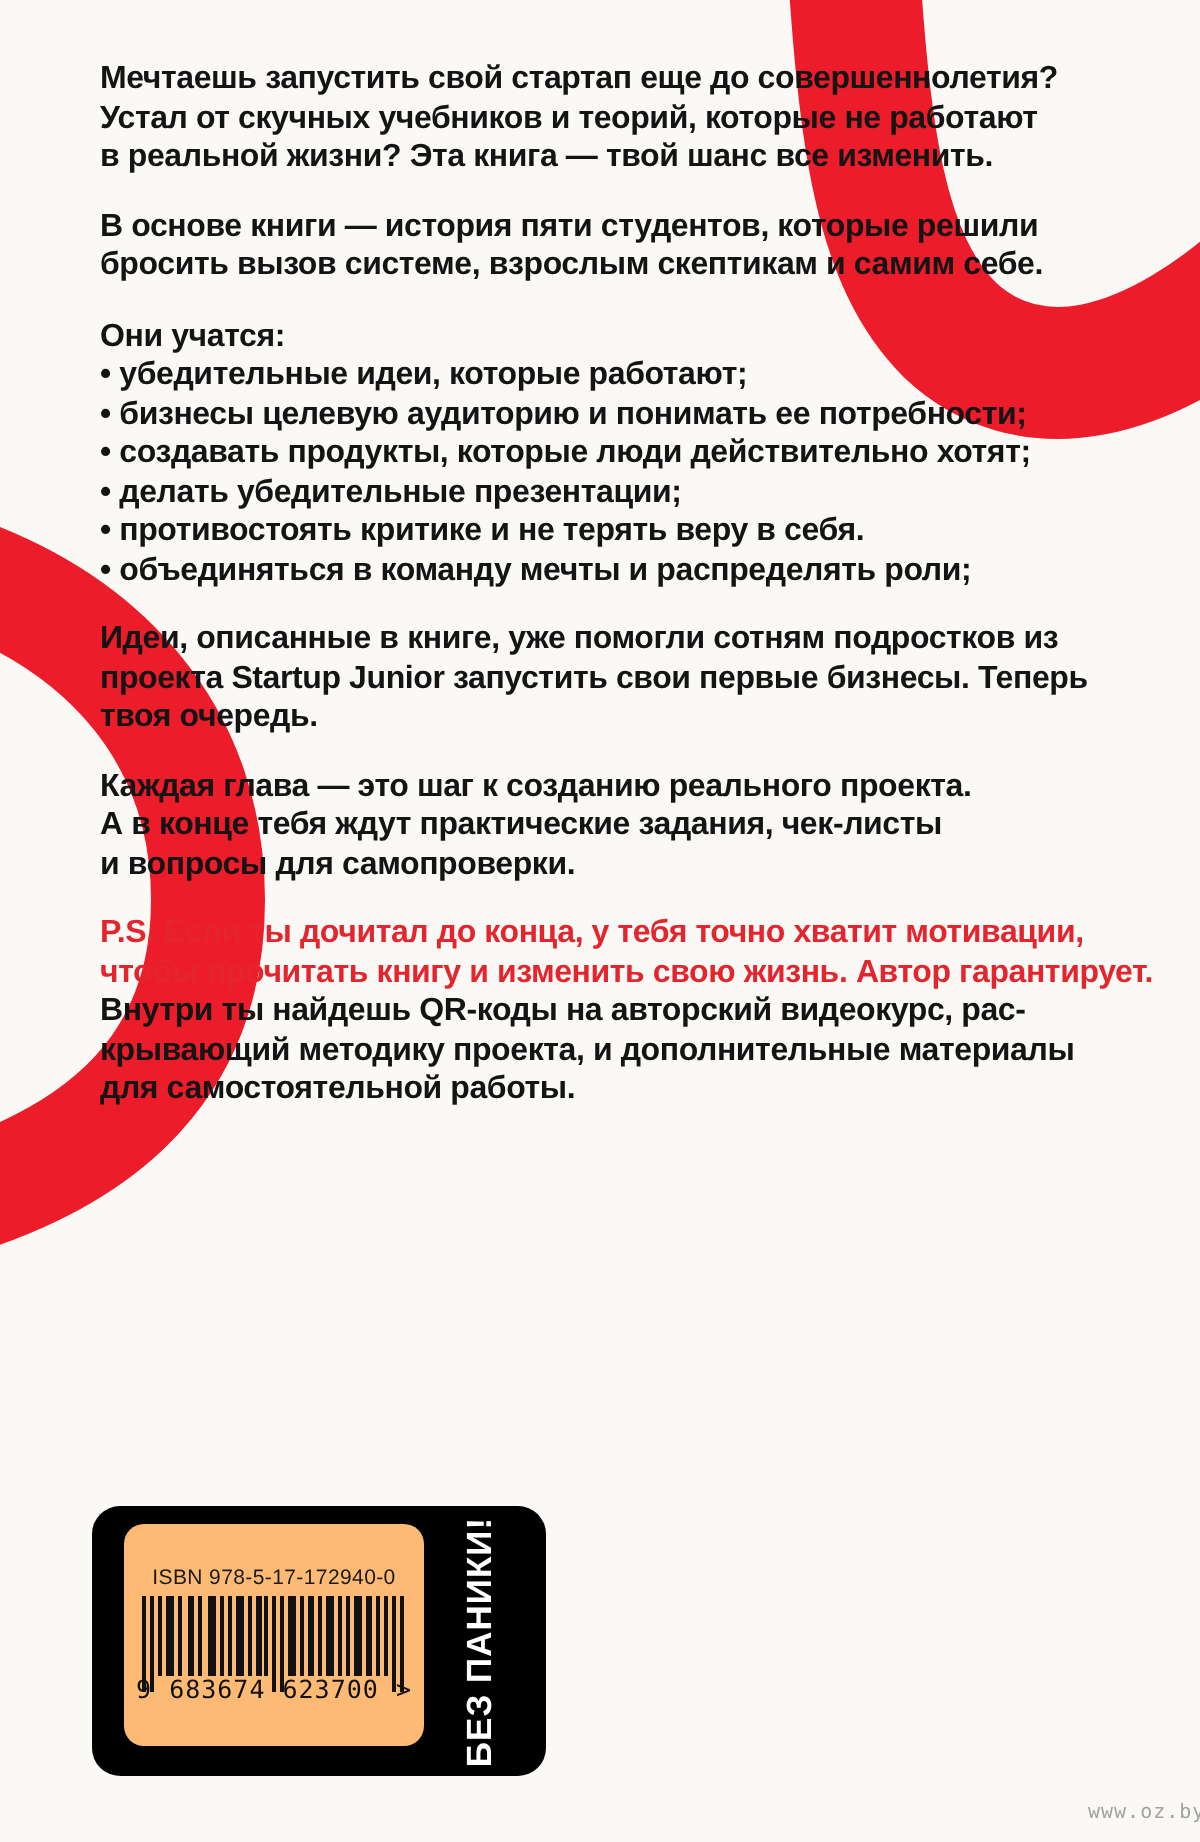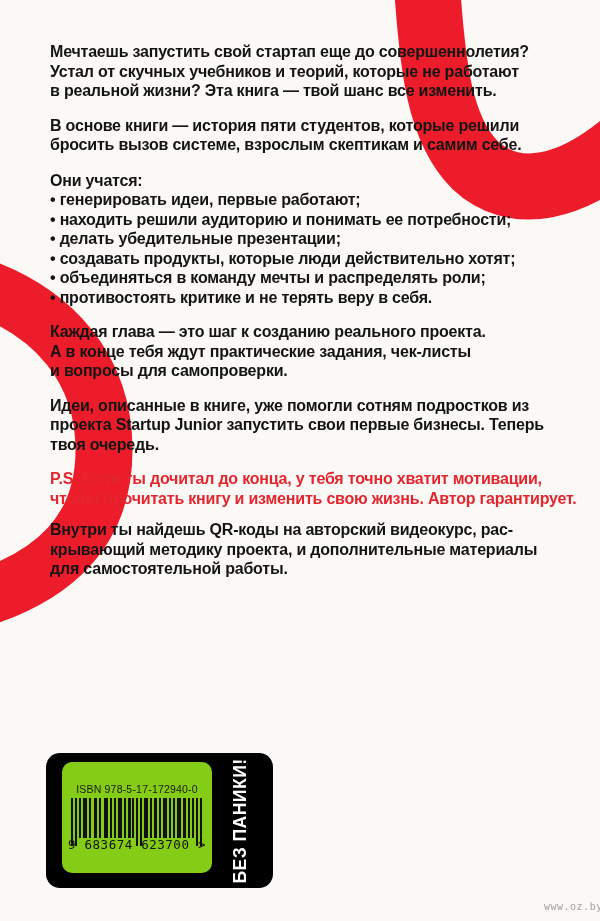--- a/index.html
+++ b/index.html
@@ -18,33 +18,33 @@
     overflow:hidden;
     font-family:"Liberation Sans","DejaVu Sans",sans-serif;
   }
   .ribbons{position:absolute;inset:0;z-index:0;}
   .ribbon{fill:none;stroke:var(--accent-red);}
   .text-col{
     position:absolute;left:50px;top:30px;width:546px;z-index:1;
     color:var(--text);
     font-size:16px;line-height:19.5px;font-weight:700;letter-spacing:-0.2px;
   }
-  .para{white-space:pre-line;margin:12px 0 15px 0;}
+  .para{white-space:pre-line;margin:0 0 15px 0;}
   .para.ps{color:var(--ps-red);margin-bottom:0;}
   .learn-block{margin:16px 0 15px 0;}
   .learn-block ul{list-style:none;}
   .learn-block li{white-space:pre-line;}
   
   .barcode-block{
     position:absolute;left:46px;top:753px;width:227px;height:135px;
     background:#000;border-radius:14px;z-index:2;
   }
   .barcode-panel{
     position:absolute;left:16px;top:9px;width:150px;height:111px;
-    background:#84cc16;border-radius:10px;
+    background:#fdba74;border-radius:10px;
     display:flex;flex-direction:column;align-items:center;
     padding-top:21px;
   }
   .isbn-label{
     font-size:10.5px;font-weight:400;color:#1a1a1a;letter-spacing:0.2px;
     white-space:nowrap;
   }
   .bc-wrap{width:138px;margin-top:3px;}
   .bc-wrap svg{display:block;margin:0 auto;}
   .bc-digits{
@@ -80,35 +80,35 @@
   <div class="text-col">
     <p class="para">Мечтаешь запустить свой стартап еще до совершеннолетия?
 Устал от скучных учебников и теорий, которые не работают
 в реальной жизни? Эта книга — твой шанс все изменить.</p>
     <p class="para">В основе книги — история пяти студентов, которые решили
 бросить вызов системе, взрослым скептикам и самим себе.</p>
 
     <div class="learn-block">
       <div>Они учатся:</div>
       <ul>
-        <li>• генерировать идеи, первые работают;</li>
-        <li>• находить решили аудиторию и понимать ее потребности;</li>
+        <li>• убедительные идеи, которые работают;</li>
+        <li>• бизнесы целевую аудиторию и понимать ее потребности;</li>
+        <li>• создавать продукты, которые люди действительно хотят;</li>
         <li>• делать убедительные презентации;</li>
-        <li>• создавать продукты, которые люди действительно хотят;</li>
+        <li>• противостоять критике и не терять веру в себя.</li>
         <li>• объединяться в команду мечты и распределять роли;</li>
-        <li>• противостоять критике и не терять веру в себя.</li>
       </ul>
     </div>
 
+    <p class="para">Идеи, описанные в книге, уже помогли сотням подростков из
+проекта Startup Junior запустить свои первые бизнесы. Теперь
+твоя очередь.</p>
     <p class="para">Каждая глава — это шаг к созданию реального проекта.
 А в конце тебя ждут практические задания, чек-листы
 и вопросы для самопроверки.</p>
-    <p class="para">Идеи, описанные в книге, уже помогли сотням подростков из
-проекта Startup Junior запустить свои первые бизнесы. Теперь
-твоя очередь.</p>
     <p class="para ps">P.S. Если ты дочитал до конца, у тебя точно хватит мотивации,
 чтобы прочитать книгу и изменить свою жизнь. Автор гарантирует.</p>
     <p class="para">Внутри ты найдешь QR-коды на авторский видеокурс, рас-
 крывающий методику проекта, и дополнительные материалы
 для самостоятельной работы.</p>
   </div>
 
   <div class="barcode-block">
     <div class="barcode-panel">
       <div class="isbn-label">ISBN 978-5-17-172940-0</div>

